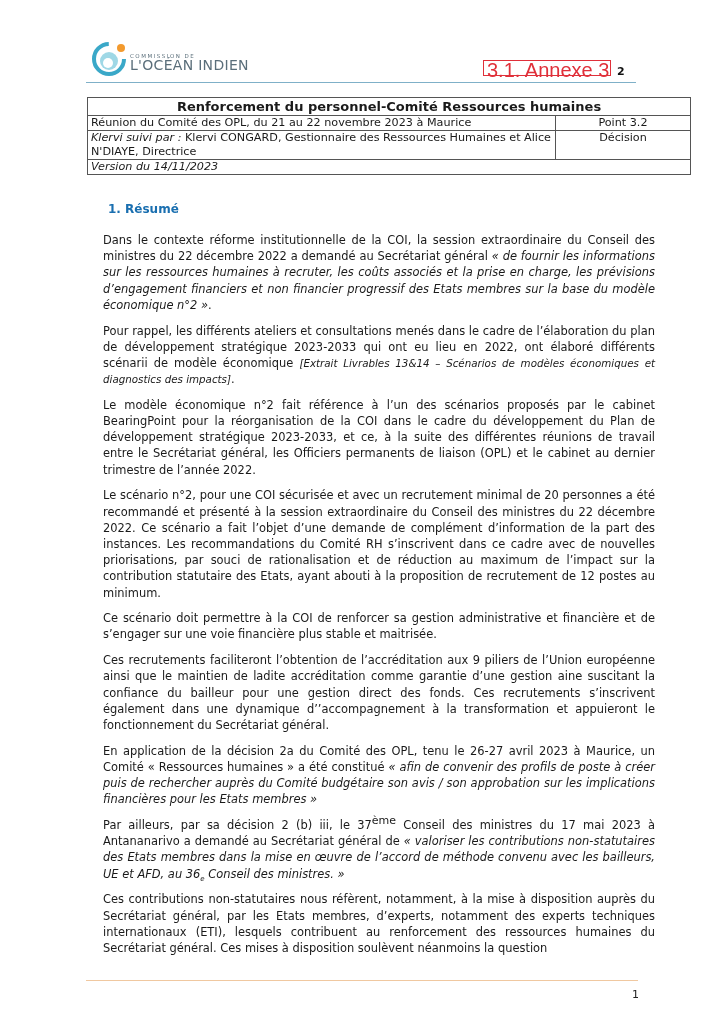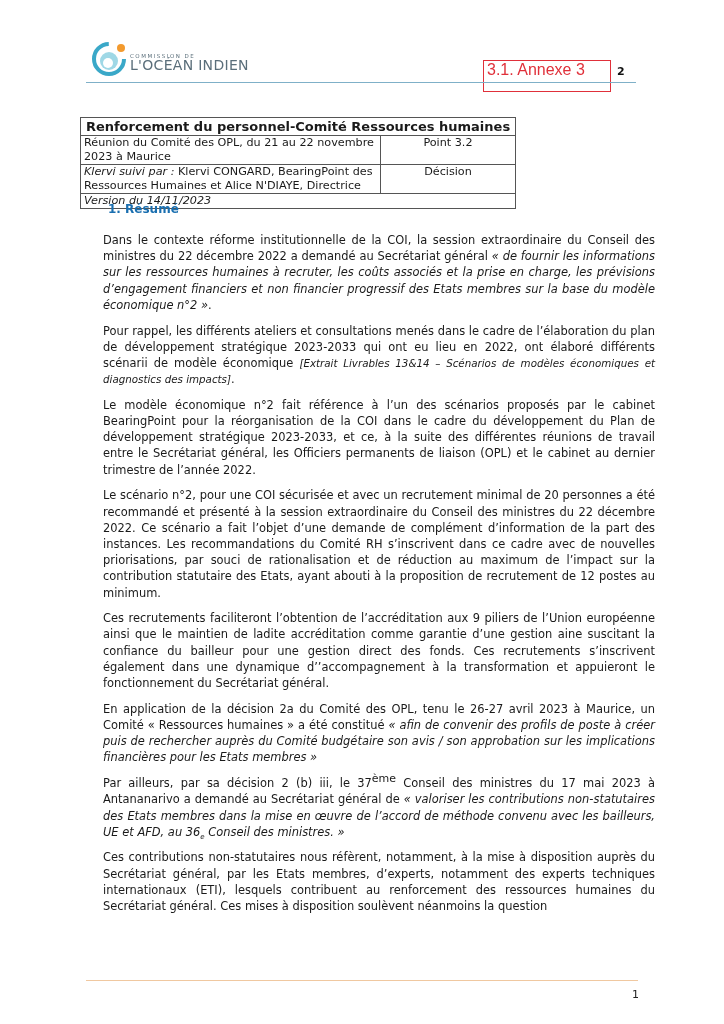--- a/index.html
+++ b/index.html
@@ -6,28 +6,28 @@
   body { width: 724px; height: 1024px; position: relative; overflow: hidden;
          font-family: "DejaVu Sans", sans-serif; color: #1a1a1a; }
   .page { position: absolute; left: 0; top: 0; width: 724px; height: 1024px; background: #fff; }
 
   
   .logo { position: absolute; left: 92px; top: 40px; width: 36px; height: 36px; }
   .logo-text { position: absolute; left: 130px; top: 52px; line-height: 8px; color: #5a6e7a; }
   .logo-text .l1 { font-size: 5.5px; letter-spacing: 1.5px; display: block; }
   .logo-text .l2 { font-size: 14px; letter-spacing: 0.3px; display: block; margin-top: 1px; }
   .header-rule { position: absolute; left: 86px; top: 82px; width: 550px; height: 1px; background: #7fb0c8; }
-  .annex-box { position: absolute; left: 483px; top: 60px; width: 128px; height: 32px;
+  .annex-box { position: absolute; left: 483px; top: 60px; width: 128px; height: 16px;
                border: 1.5px solid #e0303a; color: #e0303a; font-family: "Liberation Sans", sans-serif;
-               font-size: 16px; line-height: 18px; padding-left: 3px; box-sizing: border-box; }
+               font-size: 20px; line-height: 18px; padding-left: 3px; box-sizing: border-box; }
   .page-num-top { position: absolute; left: 617px; top: 65px; font-size: 11px; font-weight: bold; color: #111; }
 
   
-  .info-table { position: absolute; left: 80px; top: 97px; width: 436px; border-collapse: collapse;
-                font-size: 11.2px; line-height: 14px; margin-top: 20px; }
+  .info-table { position: absolute; left: 87px; top: 97px; width: 604px; border-collapse: collapse;
+                font-size: 11.2px; line-height: 14px; }
   .info-table td { border: 1px solid #555; padding: 0 3px; vertical-align: top; }
   .info-table .title-cell { text-align: center; font-weight: bold; font-size: 13px; line-height: 17px; }
   .info-table .right { width: 128px; text-align: center; }
   .it { font-style: italic; }
 
   
   .h1 { position: absolute; left: 108px; top: 202px; font-size: 12px; font-weight: bold; color: #1a6fb0; }
 
   
   .body { position: absolute; left: 103px; top: 232px; width: 552px; font-size: 11.45px; line-height: 16.2px;
@@ -64,38 +64,39 @@
   <table class="info-table">
     <tbody>
         <tr>
       <td colspan="2" class="title-cell">Renforcement du personnel-Comité Ressources humaines</td>
     </tr>
     <tr>
       <td>Réunion du Comité des OPL, du 21 au 22 novembre 2023 à Maurice</td>
       <td class="right">Point 3.2</td>
     </tr>
     <tr>
-      <td><span class="it">Klervi suivi par :</span><span> Klervi CONGARD, BearingPoint des Ressources Humaines et Alice N'DIAYE, Directrice</span></td>
+      <td><span class="it">Klervi suivi par :</span><span> Klervi CONGARD, Gestionnaire des Ressources Humaines et Alice N'DIAYE, Directrice</span></td>
       <td class="right">Décision</td>
     </tr>
     <tr>
       <td colspan="2" class="it">Version du 14/11/2023</td>
     </tr>
   </tbody>
     </table>
 
   <div class="h1">1.  Résumé</div>
 
   <div class="body">
     <p><span>Dans le contexte réforme institutionnelle de la COI, la session extraordinaire du Conseil des ministres du 22 décembre 2022 a demandé au Secrétariat général </span><span class="it">« de fournir les informations sur les ressources humaines à recruter, les coûts associés et la prise en charge, les prévisions d’engagement financiers et non financier progressif des Etats membres sur la base du modèle économique n°2 »</span><span>.</span></p>
 
     <p><span>Pour rappel, les différents ateliers et consultations menés dans le cadre de l’élaboration du plan de développement stratégique 2023-2033 qui ont eu lieu en 2022, ont élaboré différents scénarii de modèle économique </span><span class="small-it">[Extrait Livrables 13&amp;14 – Scénarios de modèles économiques et diagnostics des impacts]</span><span>.</span></p>
 
     <p>Le modèle économique n°2 fait référence à l’un des scénarios proposés par le cabinet BearingPoint pour la réorganisation de la COI dans le cadre du développement du Plan de développement stratégique 2023-2033, et ce, à la suite des différentes réunions de travail entre le Secrétariat général, les Officiers permanents de liaison (OPL) et le cabinet au dernier trimestre de l’année 2022.</p>
     <p>Le scénario n°2, pour une COI sécurisée et avec un recrutement minimal de 20 personnes a été recommandé et présenté à la session extraordinaire du Conseil des ministres du 22 décembre 2022. Ce scénario a fait l’objet d’une demande de complément d’information de la part des instances. Les recommandations du Comité RH s’inscrivent dans ce cadre avec de nouvelles priorisations, par souci de rationalisation et de réduction au maximum de l’impact sur la contribution statutaire des Etats, ayant abouti à la proposition de recrutement de 12 postes au minimum.</p>
+    <p>Ce scénario doit permettre à la COI de renforcer sa gestion administrative et financière et de s’engager sur une voie financière plus stable et maitrisée.</p>
     <p>Ces recrutements faciliteront l’obtention de l’accréditation aux 9 piliers de l’Union européenne ainsi que le maintien de ladite accréditation comme garantie d’une gestion aine suscitant la confiance du bailleur pour une gestion direct des fonds. Ces recrutements s’inscrivent également dans une dynamique d’’accompagnement à la transformation et appuieront le fonctionnement du Secrétariat général.</p>
 
     <p><span>En application de la décision 2a du Comité des OPL, tenu le 26-27 avril 2023 à Maurice, un Comité « Ressources humaines » a été constitué </span><span class="it">« afin de convenir des profils de poste à créer puis de rechercher auprès du Comité budgétaire son avis / son approbation sur les implications financières pour les Etats membres »</span></p>
 
     <p><span>Par ailleurs, par sa décision 2 (b) iii, le 37</span><sup>ème</sup><span> Conseil des ministres du 17 mai 2023 à Antananarivo a demandé au Secrétariat général de </span><span class="it">« valoriser les contributions non-statutaires des Etats membres dans la mise en œuvre de l’accord de méthode convenu avec les bailleurs, UE et AFD, au 36</span><sub class="it">e</sub><span class="it"> Conseil des ministres. »</span></p>
 
     <p>Ces contributions non-statutaires nous réfèrent, notamment, à la mise à disposition auprès du Secrétariat général, par les Etats membres, d’experts, notamment des experts techniques internationaux (ETI), lesquels contribuent au renforcement des ressources humaines du Secrétariat général. Ces mises à disposition soulèvent néanmoins la question</p>
   </div>
 
   <div class="footer-rule"></div>

